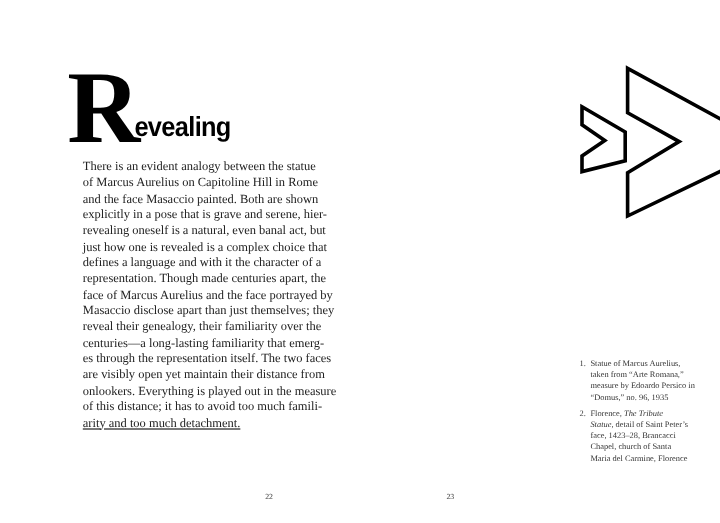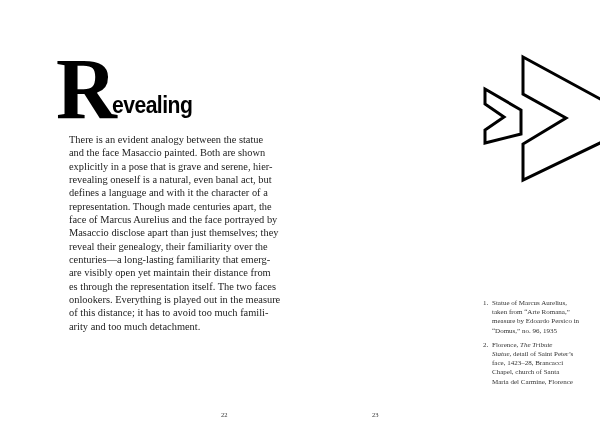--- a/index.html
+++ b/index.html
@@ -75,20 +75,21 @@
       margin: 12px;
     }
     .body-line {
       display: block;
       white-space: nowrap;
       text-align: justify;
       text-align-last: justify;
     }
     .body-line.last {
       text-align-last: left;
+      text-decoration: underline;
     }
 
     .page-number {
       position: absolute;
       top: 411px;
       font-size: 6.5px;
       color: #333;
     }
     .pn-left { left: 221px; }
     .pn-right { left: 72px; }
@@ -132,31 +133,33 @@
 <div class="spread">
 
   <div class="page page-left">
     <div class="heading">
       <span class="dropcap">R</span>
       <span class="heading-rest">evealing</span>
     </div>
 
     <div class="body-text" id="body-text">
         <span class="body-line">There is an evident analogy between the statue</span>
+        <span class="body-line">of Marcus Aurelius on Capitoline Hill in Rome</span>
         <span class="body-line">and the face Masaccio painted. Both are shown</span>
         <span class="body-line">explicitly in a pose that is grave and serene, hier-</span>
         <span class="body-line">revealing oneself is a natural, even banal act, but</span>
+        <span class="body-line">just how one is revealed is a complex choice that</span>
         <span class="body-line">defines a language and with it the character of a</span>
         <span class="body-line">representation. Though made centuries apart, the</span>
         <span class="body-line">face of Marcus Aurelius and the face portrayed by</span>
         <span class="body-line">Masaccio disclose apart than just themselves; they</span>
         <span class="body-line">reveal their genealogy, their familiarity over the</span>
         <span class="body-line">centuries—a long-lasting familiarity that emerg-</span>
+        <span class="body-line">es through the representation itself. The two faces</span>
         <span class="body-line">are visibly open yet maintain their distance from</span>
-        <span class="body-line">es through the representation itself. The two faces</span>
         <span class="body-line">onlookers. Everything is played out in the measure</span>
         <span class="body-line">of this distance; it has to avoid too much famili-</span>
         <span class="body-line last">arity and too much detachment.</span>
       </div>
 
     <div class="page-number pn-left">22</div>
   </div>
 
   <div class="page page-right">
     <div class="graphic">

